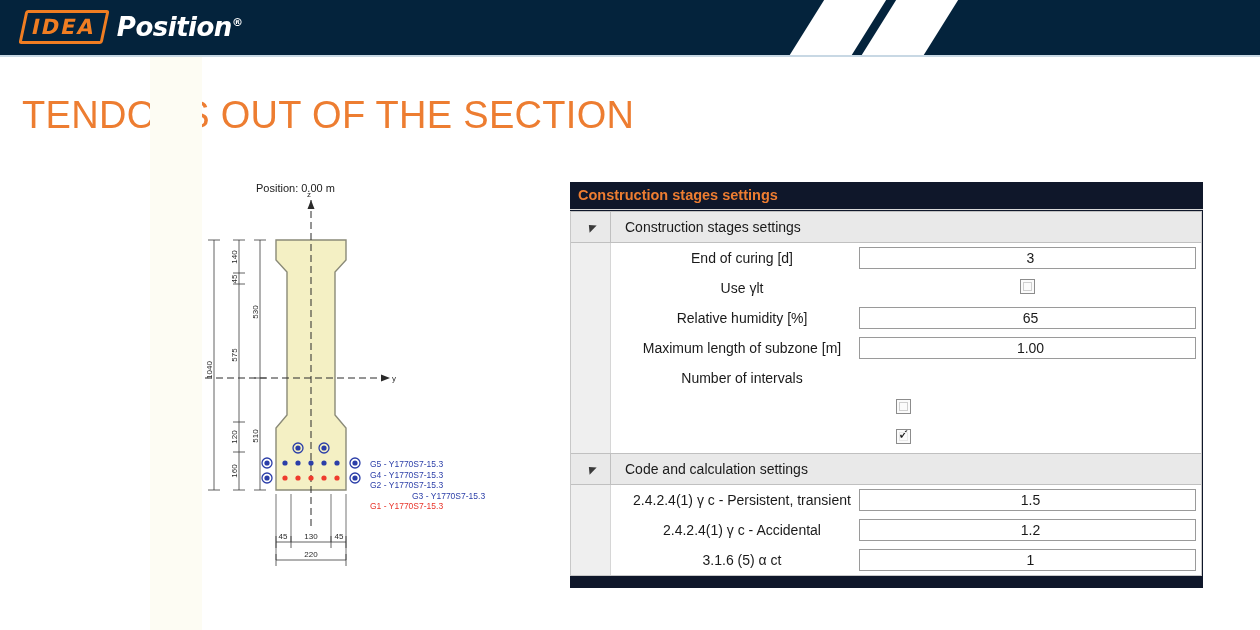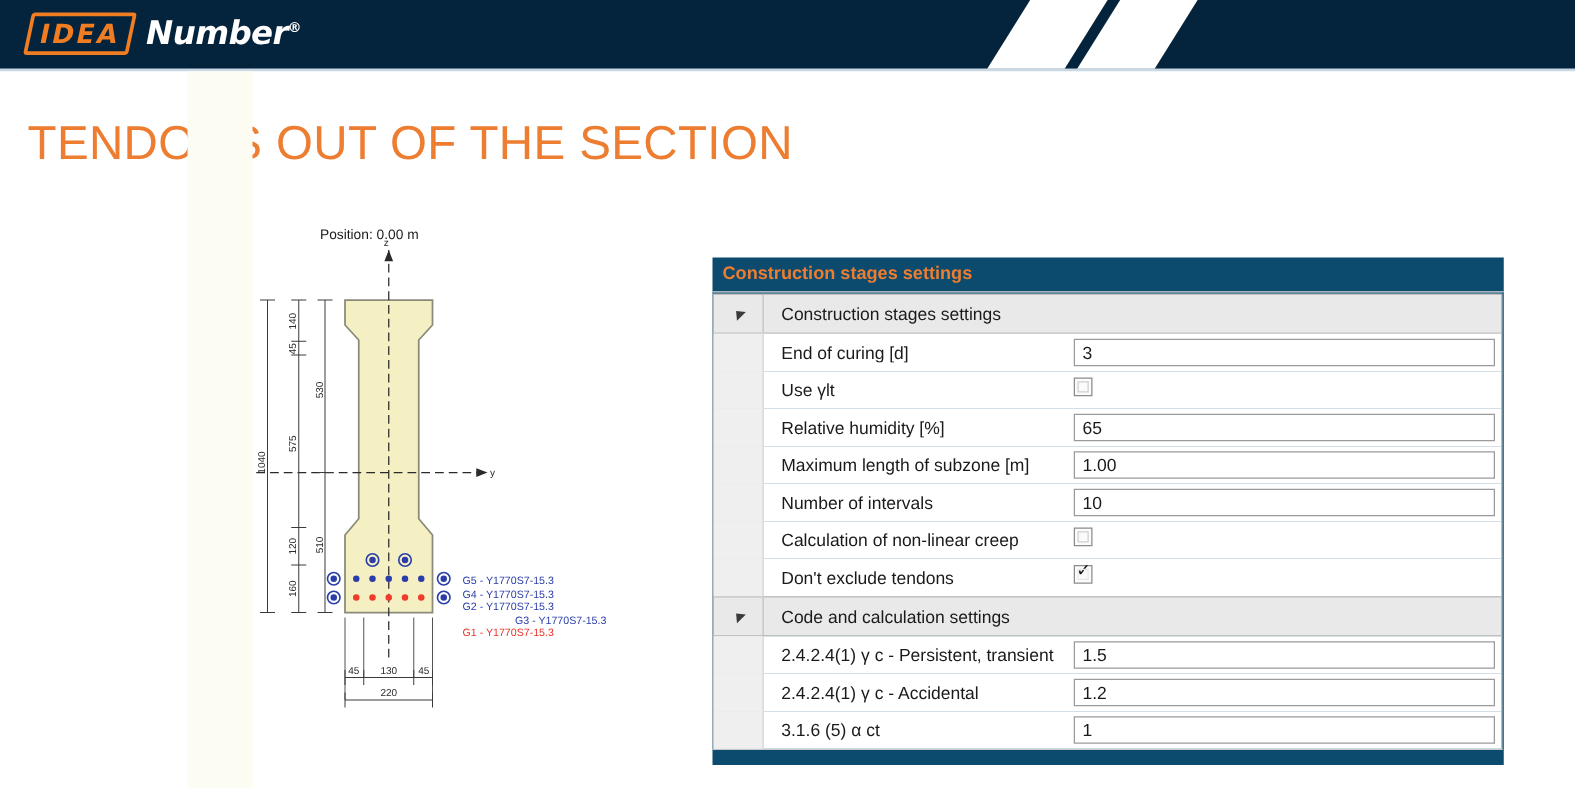--- a/index.html
+++ b/index.html
@@ -89,23 +89,22 @@
   .legend-row {
     font-size:8.5px; line-height:10.5px;
     font-family:"Liberation Sans", sans-serif;
     white-space:nowrap;
   }
 
   
   .panel {
     position:absolute; left:570px; top:182px;
     width:633px; height:406px;
-    background:#0c4a6e;
+    background:#0f172a;
     overflow:hidden;
-    margin-top:24px;
   }
   .panel-title {
     position:absolute; left:8px; top:5px;
     color:#ed7d31; font-weight:bold; font-size:14.5px;
     font-family:"Liberation Sans", sans-serif;
     white-space:nowrap;
   }
   .panel-title-rule {
     position:absolute; left:0; top:27px; width:633px; height:1px;
     background:#d9d9d9;
@@ -133,20 +132,21 @@
     border-bottom:5px solid transparent;
     transform:rotate(-135deg);
   }
   .group-label {
     padding-left:14px; font-size:14px; color:#1a1a1a;
     font-family:"Liberation Sans", sans-serif;
   }
   .prop-row {
     display:flex; align-items:center; height:30px;
     background:#ffffff;
+    text-align:center;
   }
   .prop-gutter {
     width:40px; height:100%;
     background:#efefef;
     border-right:1px solid #d6d6d6;
     box-sizing:border-box;
     flex:0 0 40px;
   }
   .prop-label {
     width:248px; flex:0 0 248px;
@@ -189,21 +189,21 @@
 </head>
 <body>
 
 <div class="header">
   <div class="slash slash-1"></div>
   <div class="slash slash-2"></div>
   <div class="logo">
     <div class="logo-mark">
       <span class="logo-mark-text">IDEA</span>
     </div>
-    <div class="logo-word"><span>Number</span><span class="logo-reg">®</span></div>
+    <div class="logo-word"><span>Position</span><span class="logo-reg">®</span></div>
   </div>
 </div>
 <div class="header-underline"></div>
 
 <div class="slide-title">TENDONS OUT OF THE SECTION</div>
 
 <div class="left-band"></div>
 
 <div class="drawing">
   <div class="draw-pos-label">Position: 0.00 m</div>
@@ -361,32 +361,27 @@
       <div class="prop-row">
         <div class="prop-gutter"></div>
         <div class="prop-label">Maximum length of subzone [m]</div>
         <div class="prop-value">
           <div class="txtbox">1.00</div>
         </div>
       </div>
       <div class="prop-row">
         <div class="prop-gutter"></div>
         <div class="prop-label">Number of intervals</div>
-        <div class="prop-value">
-          <div class="txtbox">10</div>
-        </div>
-      </div>
-      <div class="prop-row">
-        <div class="prop-gutter"></div>
-        <div class="prop-label">Calculation of non-linear creep</div>
+      </div>
+      <div class="prop-row">
+        <div class="prop-gutter"></div>
         <div class="prop-value"><span class="chk"></span></div>
       </div>
       <div class="prop-row">
         <div class="prop-gutter"></div>
-        <div class="prop-label">Don't exclude tendons</div>
         <div class="prop-value"><span class="chk checked"></span></div>
       </div>
       <div class="group-row">
         <div class="group-expander">
           <div class="tri"></div>
         </div>
         <div class="group-label">Code and calculation settings</div>
       </div>
       <div class="prop-row">
         <div class="prop-gutter"></div>

